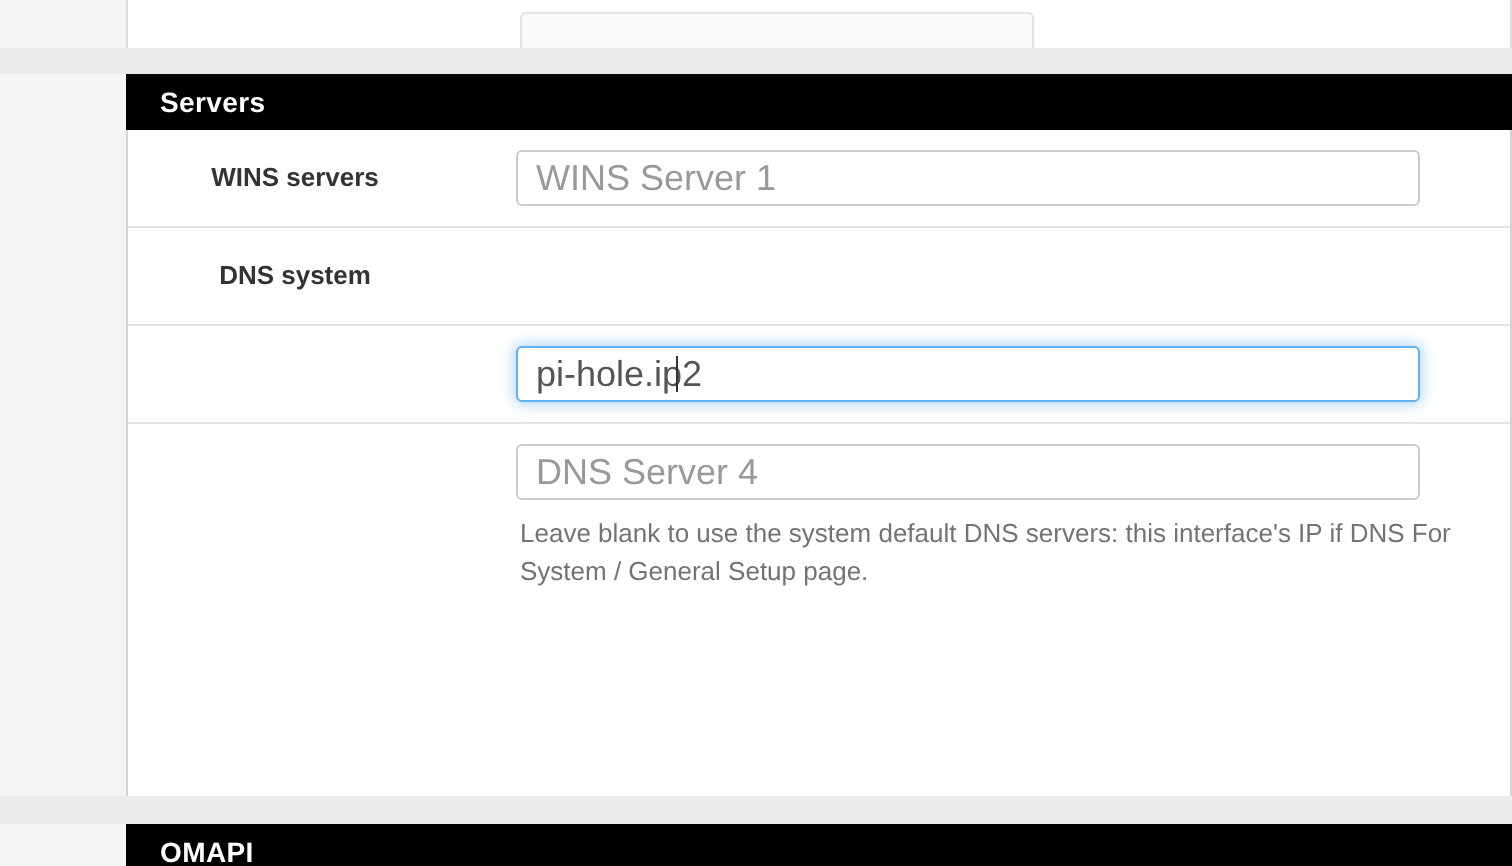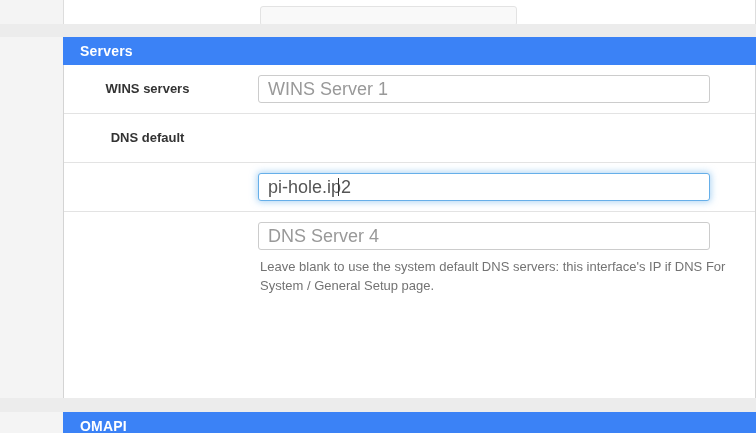--- a/index.html
+++ b/index.html
@@ -58,21 +58,21 @@
   }
   .gap-top { top: 24px; height: 13px; }
   .gap-bottom { top: 398px; height: 14px; }
 
   
   .section-header {
     position: absolute;
     left: 63px;
     width: 693px;
     height: 28px;
-    background: #3b82f6;
+    background: #000000;
     color: #ffffff;
     font-size: 14px;
     font-weight: bold;
     line-height: 28px;
     padding-left: 17px;
     box-sizing: border-box;
     letter-spacing: 0.2px;
   }
   .header-servers { top: 37px; }
   .header-omapi   { top: 412px; }
@@ -187,21 +187,21 @@
 
     <div class="form-row">
       <div class="row-label">WINS servers</div>
       <div class="field-wrap">
         <input class="form-control" type="text" placeholder="WINS Server 1" style="">
       </div>
     </div>
 
 
     <div class="form-row">
-      <div class="row-label">DNS default</div>
+      <div class="row-label">DNS system</div>
     </div>
 
     <div class="form-row">
       <div class="row-label"></div>
       <div class="field-wrap">
         <input class="form-control is-focused" type="text" value="pi-hole.ip2" style="">
         <div class="caret"></div>
       </div>
     </div>
 

